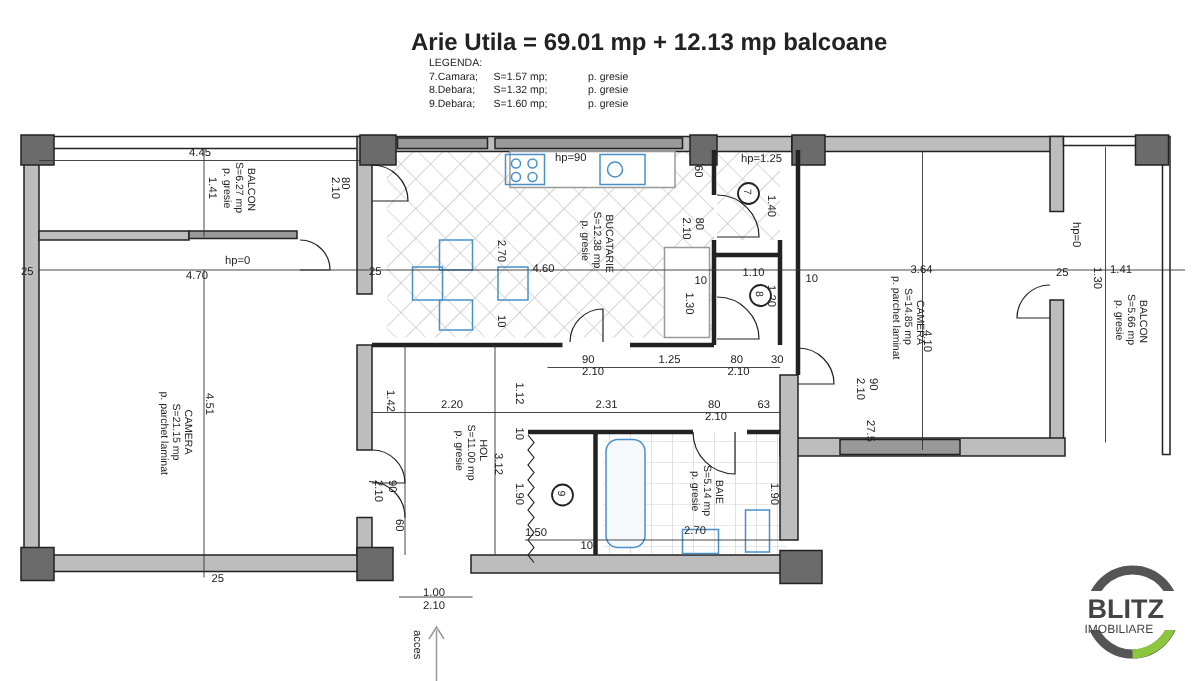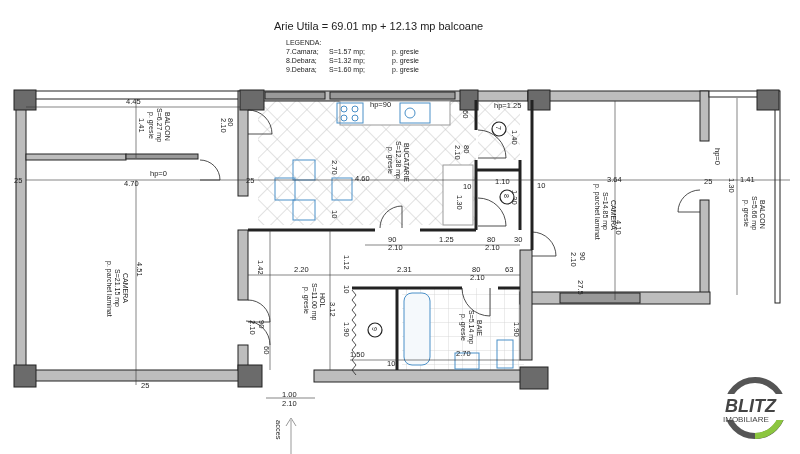--- a/index.html
+++ b/index.html
@@ -1,26 +1,26 @@
 <!DOCTYPE html>
 <html><head>
 <meta charset="utf-8">
 <style>
   html,body{margin:0;padding:0;background:#ffffff;}
   body{width:800px;height:454px;position:relative;overflow:hidden;font-family:"Liberation Sans",sans-serif;}
   .header{position:absolute;left:274px;top:20px;}
-  .title{font-size:11px;color:#222;white-space:nowrap;}
+  .title{font-size:16px;color:#222;white-space:nowrap;font-weight:bold;}
   .legend{position:absolute;left:286px;top:38px;font-size:7px;color:#222;line-height:9px;}
   .legend .row{display:flex;}
   .legend .c1{width:43px;}
   .legend .c2{width:63px;}
   svg{position:absolute;left:0;top:0;}
   .dim{font-size:7.5px;fill:#222;font-family:"Liberation Sans",sans-serif;}
   .lbl{font-size:7px;fill:#222;font-family:"Liberation Sans",sans-serif;}
-  .logo-text1{position:absolute;left:725px;top:396px;font-size:18px;font-weight:bold;color:#444;letter-spacing:0px;font-family:"Liberation Sans",sans-serif;font-style:italic;}
+  .logo-text1{position:absolute;left:725px;top:396px;font-size:18px;font-weight:bold;color:#444;letter-spacing:0px;font-family:"Liberation Sans",sans-serif;}
   .logo-text2{position:absolute;left:723px;top:415px;font-size:8px;font-weight:normal;color:#444;font-family:"Liberation Sans",sans-serif;}
 </style>
 </head>
 <body>
 
 <div class="header">
   <div class="title">Arie Utila = 69.01 mp + 12.13 mp balcoane</div>
 </div>
 <div class="legend">
   <div>LEGENDA:</div>

